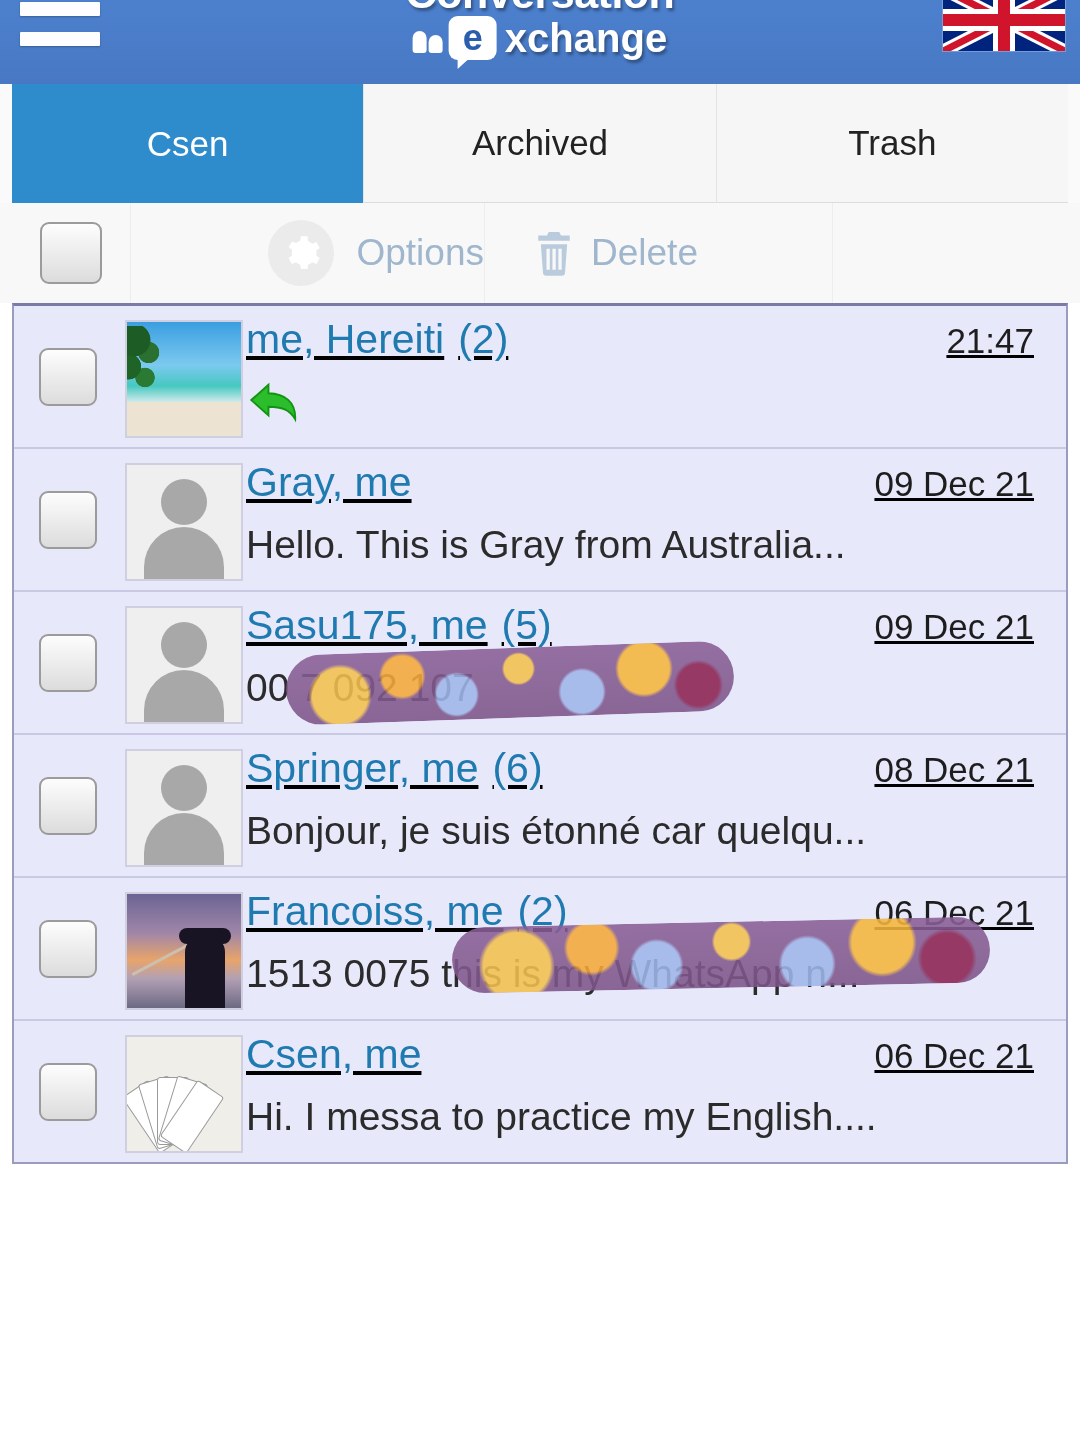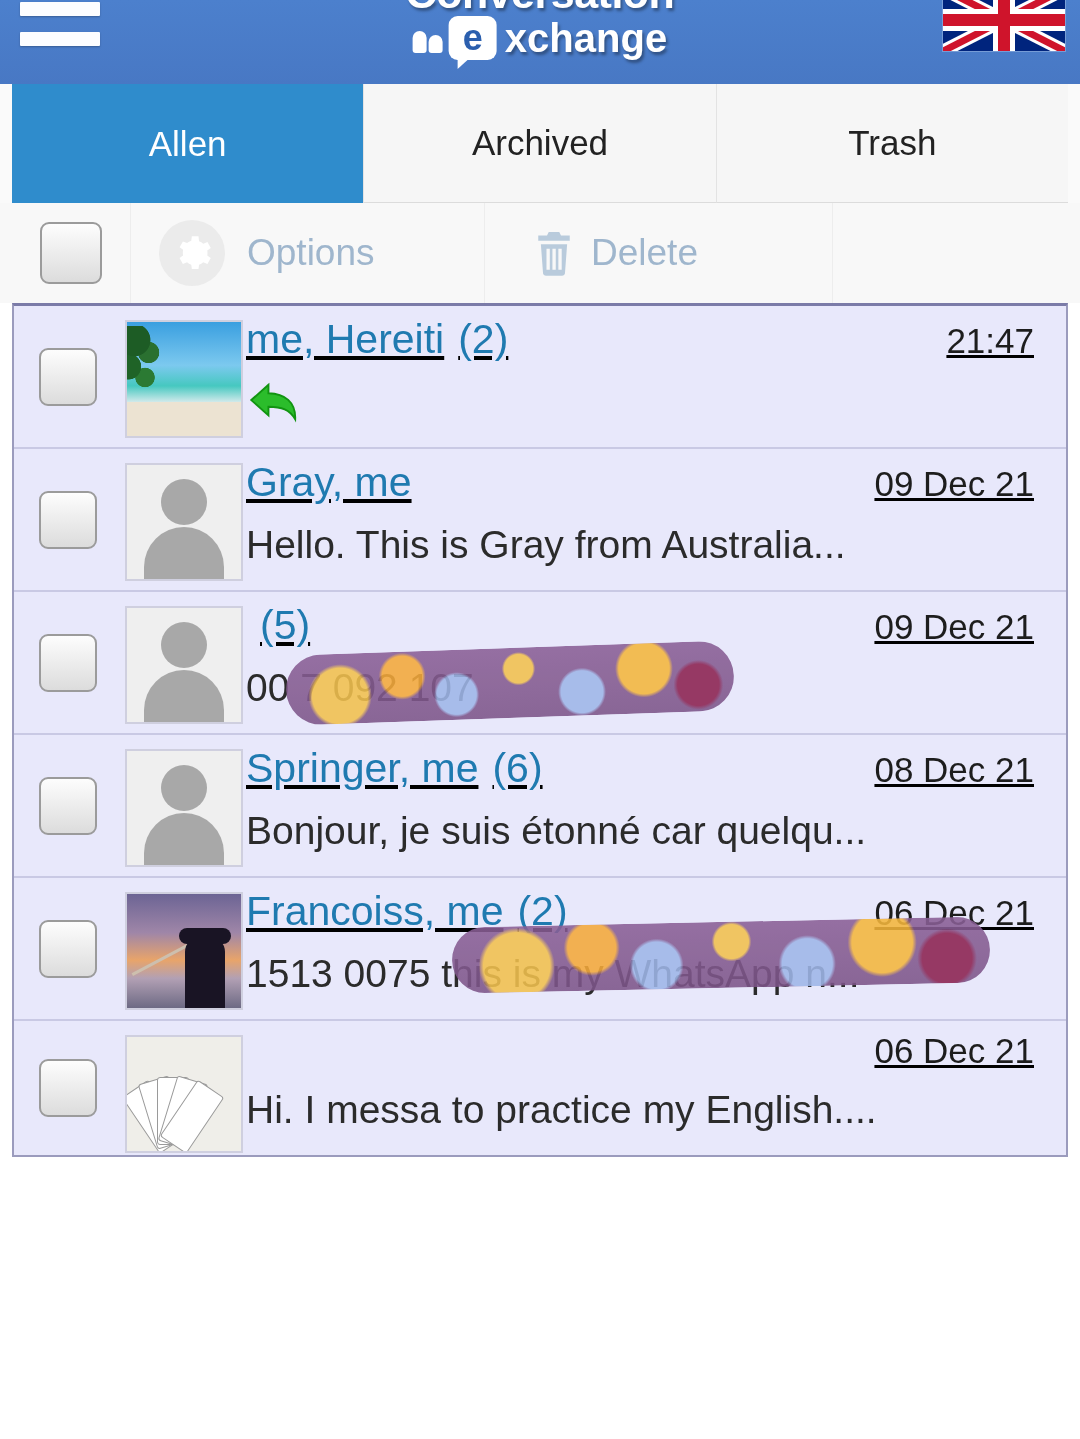--- a/index.html
+++ b/index.html
@@ -82,21 +82,21 @@
     box-sizing:border-box;
   }
   .tab:last-child{border-right:none;}
   .tab.active{background:#2f8ccc;color:#ffffff;border-bottom:none;}
 
   
   .toolbar{display:flex;align-items:center;height:100px;background:#f8f8f8;
      padding:0 12px;box-sizing:border-box;}
   .tb-cell{display:flex;align-items:center;height:100%;}
   .tb-check{width:118px;justify-content:center;border-right:1px solid #ededed;}
-  .tb-options{width:354px;justify-content:flex-start;padding-left:28px;
+  .tb-options{width:354px;justify-content:flex-end;padding-left:28px;
      border-right:1px solid #ededed;gap:22px;box-sizing:border-box;}
   .tb-delete{width:348px;justify-content:flex-start;padding-left:48px;
      border-right:1px solid #ededed;gap:16px;box-sizing:border-box;}
   .chk{
     width:62px;height:62px;border-radius:9px;border:2px solid #9b9b9b;
     background:linear-gradient(#fdfdfd,#dcdcdc);box-sizing:border-box;
   }
   .gear{
     width:66px;height:66px;border-radius:50%;background:#ebebeb;
     display:flex;align-items:center;justify-content:center;
@@ -190,21 +190,21 @@
       <div class="dr1"></div>
         <div class="dr2"></div>
       <div class="hw"></div>
         <div class="vw"></div>
       <div class="hr"></div>
         <div class="vr"></div>
     </div>
   </div>
 
   <div class="tabs">
-    <div class="tab active">Allen</div>
+    <div class="tab active">Csen</div>
     <div class="tab">Archived</div>
     <div class="tab">Trash</div>
   </div>
 
   <div class="toolbar">
     <div class="tb-cell tb-check">
       <div class="chk"></div>
     </div>
     <div class="tb-cell tb-options">
       <span class="gear">
@@ -273,20 +273,21 @@
 
     <div class="row">
       <div class="row-check">
         <div class="chk"></div>
       </div>
       <div class="row-avatar">
         <div class="av av-person"></div>
       </div>
       <div class="row-body">
         <div class="row-top">
+          <span class="row-name">Sasu175, me</span>
           <span class="row-count">(5)</span>
           <span class="row-date">09 Dec 21</span>
         </div>
         <div class="row-prev">
           <span>00 7 092 107</span>
         </div>
         <div class="redact r2"></div>
       </div>
     </div>
 
@@ -341,20 +342,21 @@
         <div class="av av-cards">
           <div class="card" style="transform:rotate(-34deg)"></div>
           <div class="card" style="transform:rotate(-17deg)"></div>
           <div class="card" style="transform:rotate(0deg)"></div>
           <div class="card" style="transform:rotate(17deg)"></div>
           <div class="card" style="transform:rotate(34deg)"></div>
         </div>
       </div>
       <div class="row-body">
         <div class="row-top">
+          <span class="row-name">Csen, me</span>
           <span class="row-count"></span>
           <span class="row-date">06 Dec 21</span>
         </div>
         <div class="row-prev">
           <span>Hi. I messa to practice my English....</span>
         </div>
       </div>
     </div>
 
 

